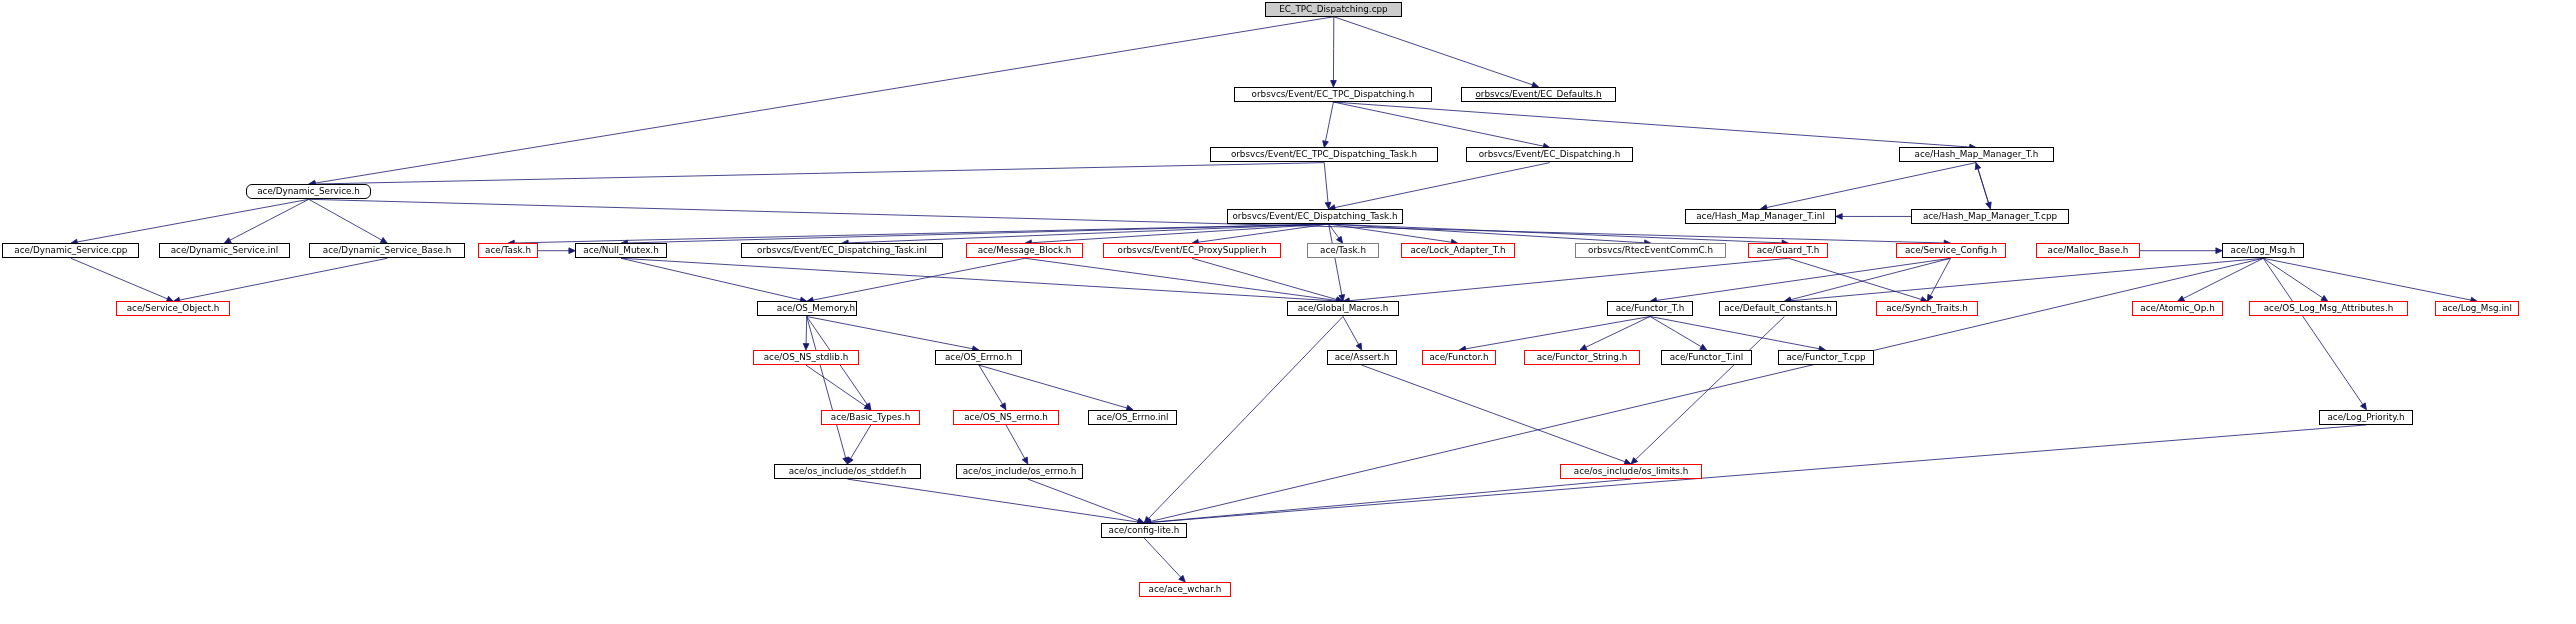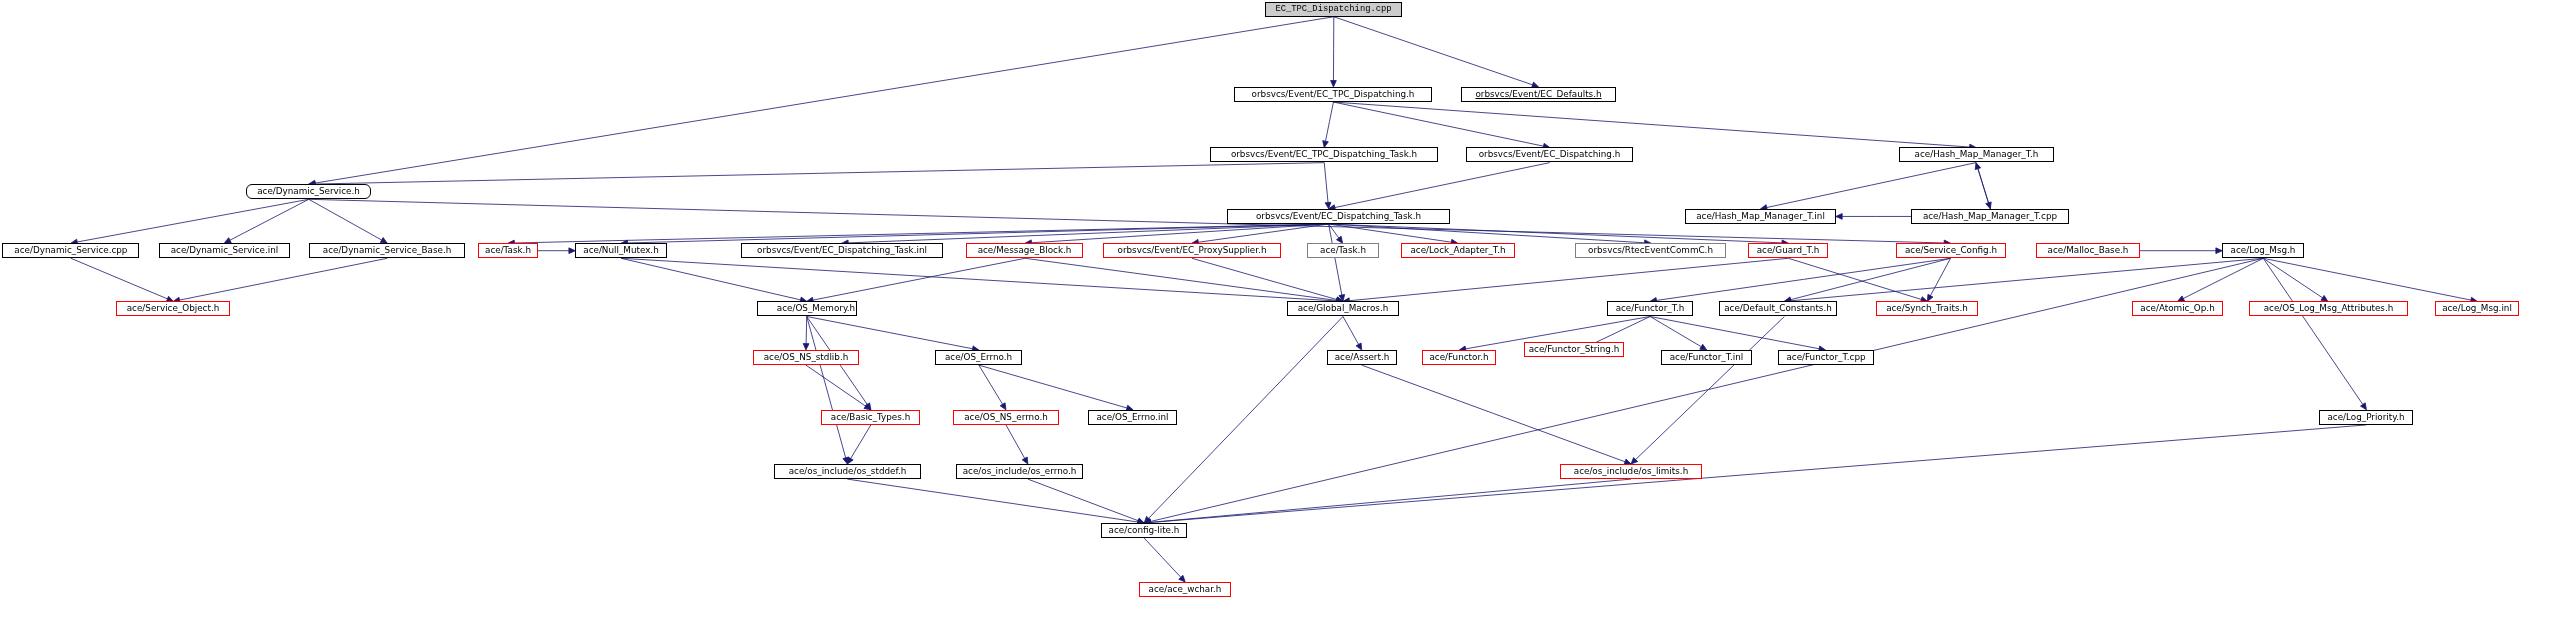--- a/index.html
+++ b/index.html
@@ -153,27 +153,27 @@
       <path d="M1063.5,601 Q1245.7929014353908,627.9157304132791 1428.0858028707814,654.8314608265583"></path>
       <polygon points="1436,656 1427.5599602427326,658.3928495347067 1428.6116454988303,651.27007211841"></polygon>
       <path d="M1290,601 Q1359.2567947704001,627.0898884409041 1428.5135895408002,653.1797768818083"></path>
       <polygon points="1436,656 1427.244489137614,656.5486615884482 1429.7826899439865,649.8108921751683"></polygon>
       <path d="M2047,601 Q1745.4838919337456,628.1413845231489 1443.967783867491,655.2827690462979"></path>
       <polygon points="1436,656 1443.6450299383253,651.6972663059269 1444.290537796657,658.8682717866689"></polygon>
       <path d="M1436,675 Q1459.0160018845033,699.5801961873337 1482.0320037690067,724.1603923746674"></path>
       <polygon points="1487.5,730 1479.404180337607,726.6209906786144 1484.6598272004064,721.6997940707204"></polygon>
     </svg>
   <div id="node-layer">
-      <div class="node root" style="left: 1265px; top: 1.6px; width: 137px; font-family: Liberation Mono, monospace;">EC_TPC_Dispatching.cpp</div>
+      <div class="node root" style="left: 1265px; top: 1.6px; width: 137px;">EC_TPC_Dispatching.cpp</div>
       <div class="node" style="left: 1234px; top: 87px; width: 198px;">orbsvcs/Event/EC_TPC_Dispatching.h</div>
       <div class="node" style="left: 1461px; top: 87px; width: 155px; text-decoration: underline;">orbsvcs/Event/EC_Defaults.h</div>
       <div class="node" style="left: 1210px; top: 147px; width: 228px;">orbsvcs/Event/EC_TPC_Dispatching_Task.h</div>
       <div class="node" style="left: 1466px; top: 147px; width: 167px;">orbsvcs/Event/EC_Dispatching.h</div>
       <div class="node" style="left: 1899px; top: 147px; width: 155px;">ace/Hash_Map_Manager_T.h</div>
-      <div class="node" style="left: 1227px; top: 209px; width: 223px;">orbsvcs/Event/EC_Dispatching_Task.h</div>
+      <div class="node" style="left: 1227px; top: 209px; width: 176px;">orbsvcs/Event/EC_Dispatching_Task.h</div>
       <div class="node" style="left: 1685px; top: 209px; width: 151px;">ace/Hash_Map_Manager_T.inl</div>
       <div class="node" style="left: 1911px; top: 209px; width: 158px;">ace/Hash_Map_Manager_T.cpp</div>
       <div class="node" style="left: 246px; top: 184px; width: 125px; border-radius: 6px;">ace/Dynamic_Service.h</div>
       <div class="node" style="left: 2.4px; top: 243px; width: 137px;">ace/Dynamic_Service.cpp</div>
       <div class="node" style="left: 159px; top: 243px; width: 131px;">ace/Dynamic_Service.inl</div>
       <div class="node" style="left: 309px; top: 243px; width: 156px;">ace/Dynamic_Service_Base.h</div>
       <div class="node red" style="left: 478px; top: 243px; width: 60px;">ace/Task.h</div>
       <div class="node" style="left: 575px; top: 243px; width: 92px;">ace/Null_Mutex.h</div>
       <div class="node" style="left: 741px; top: 243px; width: 202px;">orbsvcs/Event/EC_Dispatching_Task.inl</div>
       <div class="node red" style="left: 966px; top: 243px; width: 117px;">ace/Message_Block.h</div>
@@ -191,21 +191,21 @@
       <div class="node" style="left: 1607px; top: 301px; width: 86px;">ace/Functor_T.h</div>
       <div class="node" style="left: 1719px; top: 301px; width: 118px;">ace/Default_Constants.h</div>
       <div class="node red" style="left: 1876px; top: 301px; width: 102px;">ace/Synch_Traits.h</div>
       <div class="node red" style="left: 2132px; top: 301px; width: 91px;">ace/Atomic_Op.h</div>
       <div class="node red" style="left: 2249px; top: 301px; width: 159px;">ace/OS_Log_Msg_Attributes.h</div>
       <div class="node red" style="left: 2435px; top: 301px; width: 84px;">ace/Log_Msg.inl</div>
       <div class="node red" style="left: 753px; top: 350px; width: 106px;">ace/OS_NS_stdlib.h</div>
       <div class="node" style="left: 935px; top: 350px; width: 87px;">ace/OS_Errno.h</div>
       <div class="node" style="left: 1327px; top: 350px; width: 70px;">ace/Assert.h</div>
       <div class="node red" style="left: 1422px; top: 350px; width: 74px;">ace/Functor.h</div>
-      <div class="node red" style="left: 1524px; top: 342px; width: 100px;">ace/Functor_String.h</div>
+      <div class="node red" style="left: 1524px; top: 350px; width: 116px;">ace/Functor_String.h</div>
       <div class="node" style="left: 1661px; top: 350px; width: 91px;">ace/Functor_T.inl</div>
       <div class="node" style="left: 1778px; top: 350px; width: 96px;">ace/Functor_T.cpp</div>
       <div class="node red" style="left: 821px; top: 410px; width: 99px;">ace/Basic_Types.h</div>
       <div class="node red" style="left: 953px; top: 410px; width: 106px;">ace/OS_NS_errno.h</div>
       <div class="node" style="left: 1088px; top: 410px; width: 89px;">ace/OS_Errno.inl</div>
       <div class="node" style="left: 2319px; top: 410px; width: 94px;">ace/Log_Priority.h</div>
       <div class="node" style="left: 774px; top: 464px; width: 147px;">ace/os_include/os_stddef.h</div>
       <div class="node" style="left: 956px; top: 464px; width: 127px;">ace/os_include/os_errno.h</div>
       <div class="node red" style="left: 1560px; top: 464px; width: 142px; text-align: right;">ace/os_include/os_limits.h</div>
       <div class="node" style="left: 1101px; top: 523px; width: 86px;">ace/config-lite.h</div>

